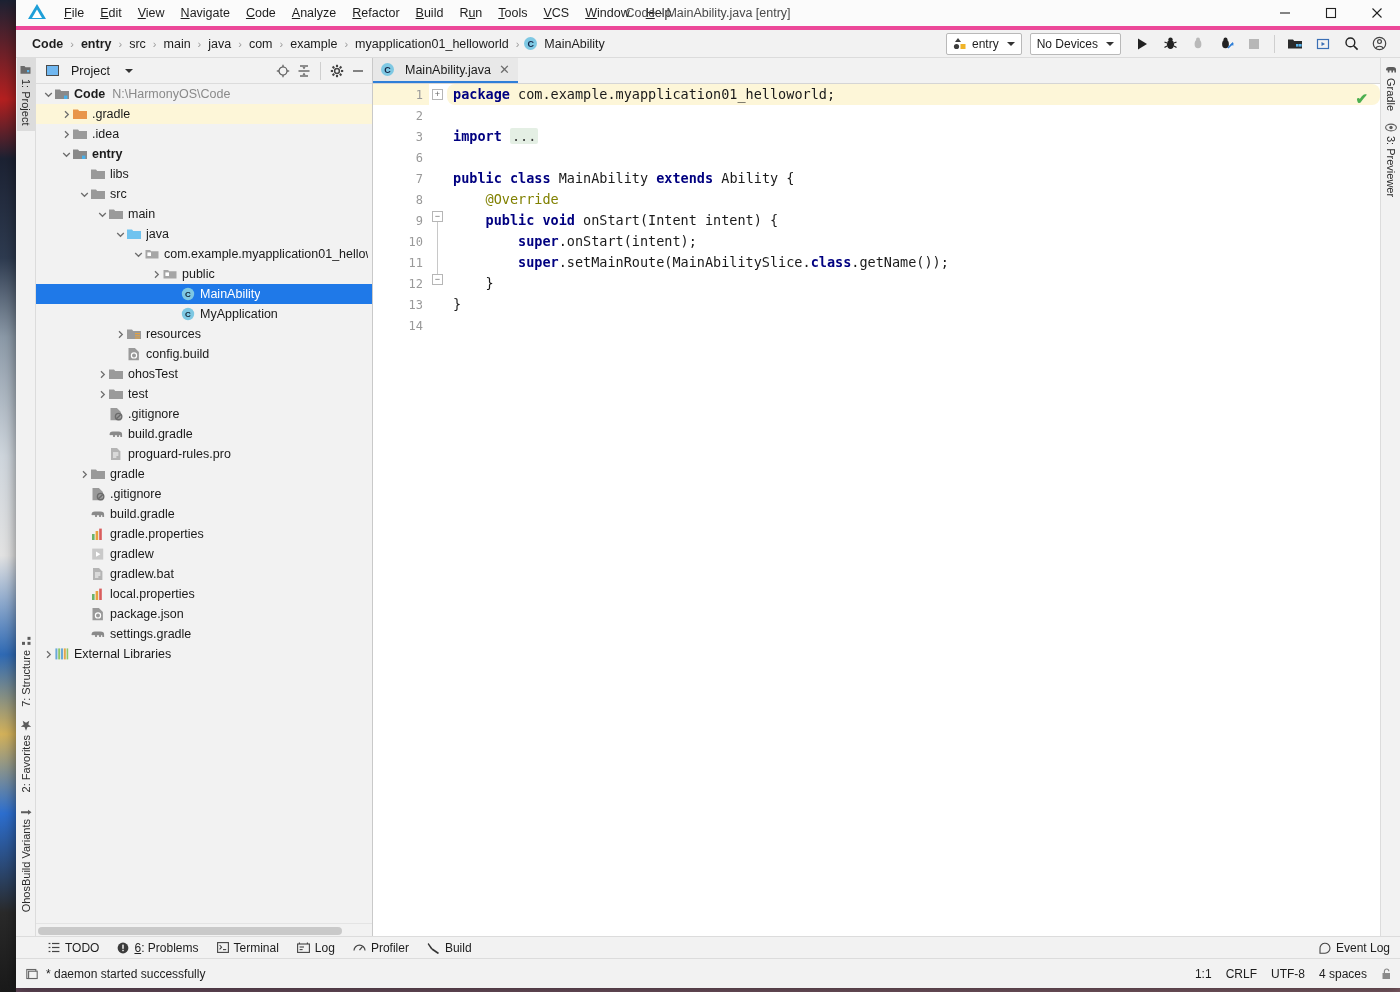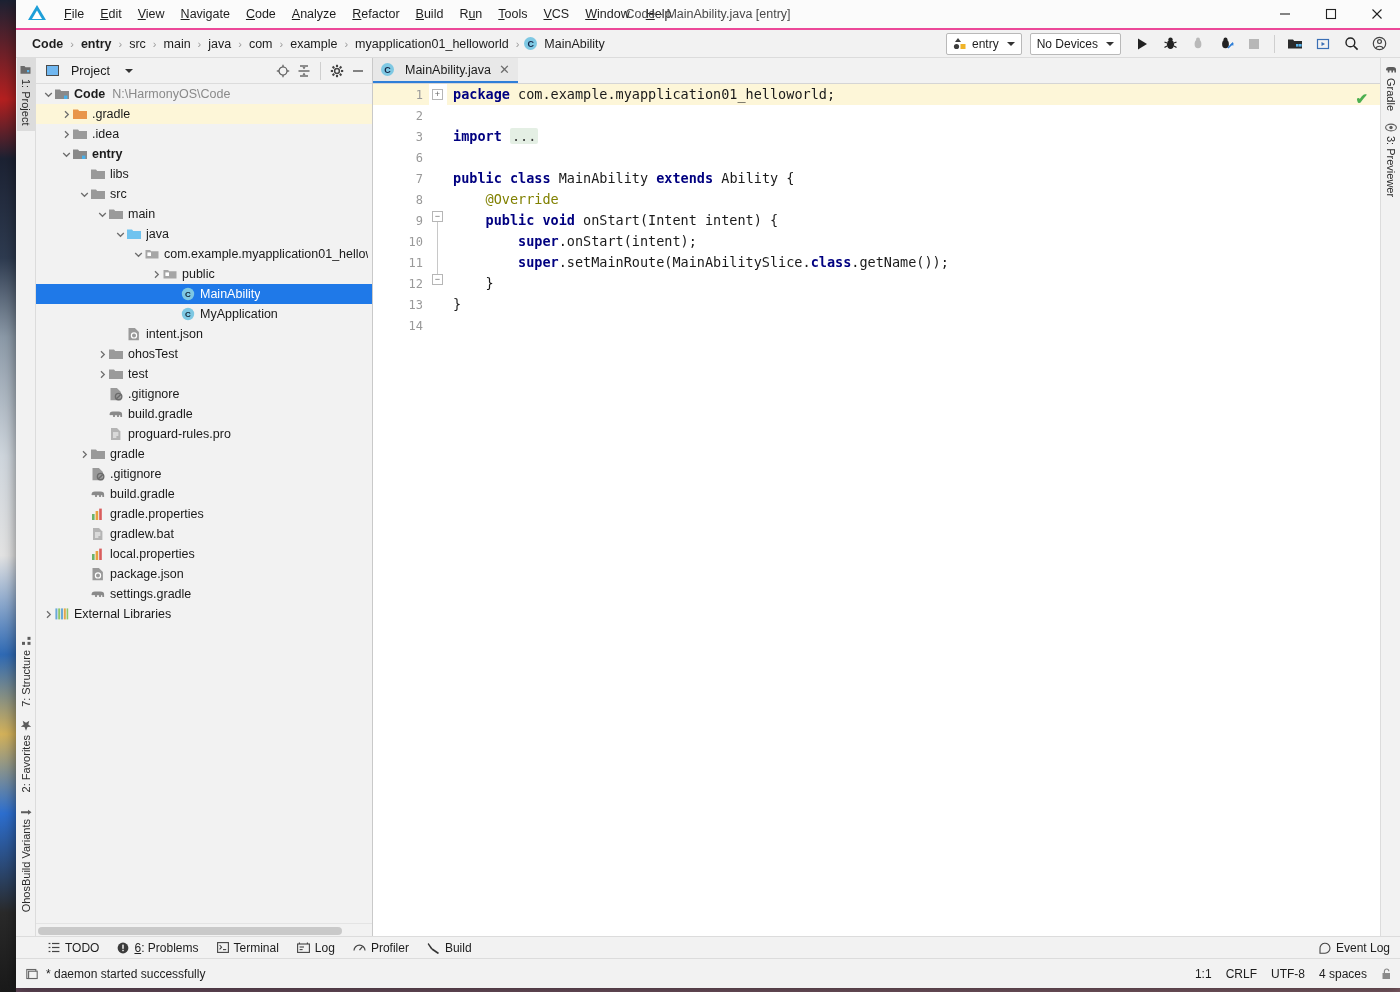--- a/index.html
+++ b/index.html
@@ -18,21 +18,21 @@
      background: linear-gradient(180deg,#1c2233 0%,#b62020 10%,#1c2233 16%,#2e3b50 26%,
         #8c9aa8 34%,#cfd6dd 46%,#e3e3e3 56%,#2f6ab5 66%,#d4b25a 74%,#2d6fd0 82%,#2a2a2a 92%,#1a1a1a 100%); }
   
   #window {
     position:absolute; left:16px; top:0; width:1384px; height:988px;
     background:#f2f2f2; display:flex; flex-direction:column;
     box-shadow: 0 0 12px rgba(0,0,0,.5);
   }
   
   #titlebar { height:30px; background:#fbfbfb; display:flex; align-items:center;
-     border-bottom:2px solid #ec4899; flex:none; position:relative; }
+     border-bottom:4px solid #ec4899; flex:none; position:relative; }
   .logo { width:22px; height:22px; margin:0 8px 0 10px; position:relative; flex:none; }
   .logo svg { display:block; }
   .menubar { display:flex; align-items:center; gap:0px; }
   .menu-item { padding:4px 8px; font-size:12.5px; color:#1d1d1d; cursor:default; white-space:nowrap; }
   .menu-item u { text-decoration:underline; }
   #win-title { position:absolute; left:0; right:0; text-align:center; font-size:12.5px;
      color:#4a4a4a; pointer-events:none; }
   #win-ctrls { margin-left:auto; display:flex; height:30px; z-index:3; }
   .wbtn { width:46px; height:30px; display:flex; align-items:center; justify-content:center;
      font-size:13px; color:#222; }
@@ -102,21 +102,21 @@
      padding-right:6px; position:relative; }
   .gline.hl { background:#fdf6d8; }
   #fold-col { width:18px; flex:none; background:#fff; position:relative; }
   .foldmark { position:absolute; left:3px; width:11px; height:11px; border:1px solid #b6b6b6;
      background:#fff; display:flex; align-items:center; justify-content:center;
      font-size:9px; color:#666; line-height:1; }
   .foldline { position:absolute; left:8px; width:1px; background:#c8c8c8; }
   #code { flex:1; position:relative; font-family:"DejaVu Sans Mono", monospace;
      font-size:13.5px; line-height:21px; padding-left:6px; white-space:pre; overflow:hidden; }
   .cl { height:21px; }
-  .cl.hl { background:#fdf6d8; margin-left:-6px; padding-left:6px; }
+  .cl.hl { background:#fdf6d8; margin-left:-6px; padding-left:6px;border-radius:8px; }
   .kw { color:#000080; font-weight:bold; }
   .ann { color:#808000; }
   .fold { background:#e4efe4; color:#3a3a3a; border-radius:2px; padding:0 2px; }
   #ok-check { position:absolute; right:12px; top:6px; color:#4caf50; font-size:15px; font-weight:bold; }
   
   #bottom-tabs { height:22px; background:#f2f2f2; display:flex; align-items:center;
      padding-left:32px; gap:18px; flex:none; border-top:1px solid #dcdcdc; }
   .btab { display:flex; align-items:center; gap:5px; font-size:12px; color:#1d1d1d; }
   .btab u { text-decoration:underline; }
   #bottom-right { margin-left:auto; display:flex; align-items:center; gap:5px; padding-right:10px; }
@@ -527,28 +527,47 @@
             <div class="tico">
               <svg width="16" height="16" viewBox="0 0 16 16">
                 <circle cx="8" cy="8" r="6.2" fill="#7ec8e3"></circle>
                 <text x="8" y="11" font-size="8" font-family="Liberation Sans, sans-serif" font-weight="bold" fill="#123" text-anchor="middle">C</text>
               </svg>
             </div>
             <div class="tlabel">MyApplication</div>
           </div>
           <div class="trow">
             <div style="width: 78px; flex: 0 0 auto;"></div>
+            <div class="arrow">
+              <svg width="9" height="9" viewBox="0 0 9 9">
+                <polyline points="3,1.2 6.3,4.5 3,7.8" fill="none" stroke="#6e6e6e" stroke-width="1.3"></polyline>
+              </svg>
+            </div>
+            <div class="tico">
+              <svg width="16" height="16" viewBox="0 0 16 16">
+                <path d="M1 3.5 h5 l1.2 1.4 h7.8 v8.2 h-14 z" fill="#9a9a9a"></path>
+                <g stroke="#e8a33d" stroke-width="1.1">
+                  <line x1="9" y1="7.6" x2="14" y2="7.6"></line>
+                  <line x1="9" y1="9.8" x2="14" y2="9.8"></line>
+                  <line x1="9" y1="12" x2="14" y2="12"></line>
+                </g>
+              </svg>
+            </div>
+            <div class="tlabel">resources</div>
+          </div>
+          <div class="trow">
+            <div style="width: 78px; flex: 0 0 auto;"></div>
             <div class="arrow"></div>
             <div class="tico">
               <svg width="16" height="16" viewBox="0 0 16 16">
                 <path d="M2.5 2 h6.4 l4 4 v8.2 h-10.4 z" fill="#9a9a9a"></path>
                 <circle cx="8" cy="9.4" r="2.6" fill="none" stroke="#fff" stroke-width="1.2"></circle>
               </svg>
             </div>
-            <div class="tlabel">intent.json</div>
+            <div class="tlabel">config.build</div>
           </div>
           <div class="trow">
             <div style="width: 60px; flex: 0 0 auto;"></div>
             <div class="arrow">
               <svg width="9" height="9" viewBox="0 0 9 9">
                 <polyline points="3,1.2 6.3,4.5 3,7.8" fill="none" stroke="#6e6e6e" stroke-width="1.3"></polyline>
               </svg>
             </div>
             <div class="tico">
               <svg width="16" height="16" viewBox="0 0 16 16">
@@ -648,20 +667,31 @@
             <div style="width: 42px; flex: 0 0 auto;"></div>
             <div class="arrow"></div>
             <div class="tico">
               <svg width="16" height="16" viewBox="0 0 16 16">
                 <rect x="2" y="8" width="2.6" height="6" fill="#6bb36b"></rect>
                 <rect x="5.6" y="5" width="2.6" height="9" fill="#e8a33d"></rect>
                 <rect x="9.2" y="2.6" width="2.6" height="11.4" fill="#d95c5c"></rect>
               </svg>
             </div>
             <div class="tlabel">gradle.properties</div>
+          </div>
+          <div class="trow">
+            <div style="width: 42px; flex: 0 0 auto;"></div>
+            <div class="arrow"></div>
+            <div class="tico">
+              <svg width="16" height="16" viewBox="0 0 16 16">
+                <rect x="2.2" y="2.6" width="11" height="11" fill="#c9c9c9"></rect>
+                <polygon points="6,5.6 10.4,8.2 6,10.8" fill="#fff"></polygon>
+              </svg>
+            </div>
+            <div class="tlabel">gradlew</div>
           </div>
           <div class="trow">
             <div style="width: 42px; flex: 0 0 auto;"></div>
             <div class="arrow"></div>
             <div class="tico">
               <svg width="16" height="16" viewBox="0 0 16 16">
                 <path d="M3 2 h6 l3.4 3.4 v8.6 h-9.4 z" fill="#b4b4b4"></path>
                 <g stroke="#fff" stroke-width="1">
                   <line x1="5" y1="7" x2="10.4" y2="7"></line>
                   <line x1="5" y1="9" x2="10.4" y2="9"></line>

